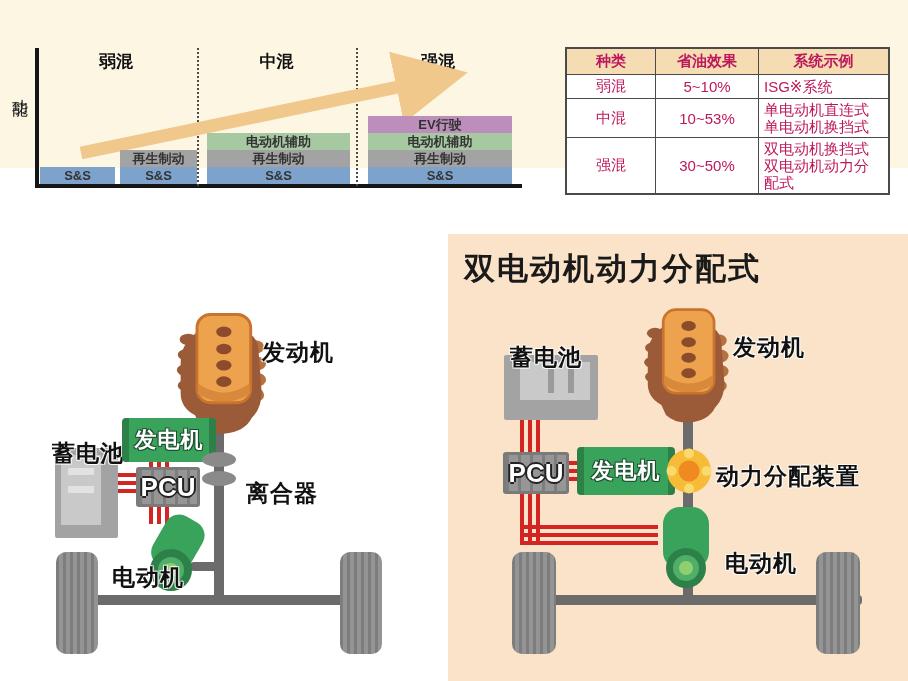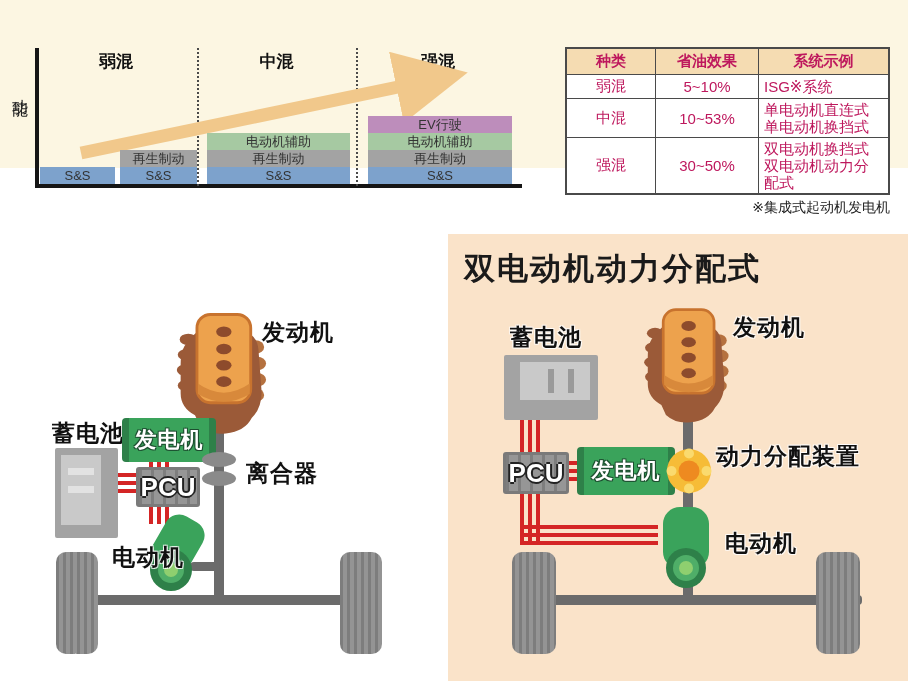--- a/index.html
+++ b/index.html
@@ -10,41 +10,41 @@
   
   .top-band{position:absolute;left:0;top:0;width:908px;height:168px;background:#fcf6e2;}
 
   
   .axis{background:#151515;}
   .ylab{position:absolute;left:9px;top:86px;writing-mode:vertical-rl;text-orientation:upright;
         font-size:16px;color:#222;letter-spacing:2px;}
   .grp-label{position:absolute;top:50px;text-align:center;font-weight:bold;font-size:17px;color:#111;}
   .dotline{position:absolute;top:48px;height:138px;width:0;border-left:2px dotted #4a4a4a;}
   .bar{position:absolute;display:flex;flex-direction:column;}
-  .seg{height:17px;line-height:17px;text-align:center;font-size:13px;font-weight:400;color:#333;}
+  .seg{height:17px;line-height:17px;text-align:center;font-size:13px;font-weight:700;color:#333;}
   .seg-ev{background:#bd8dbb;}
   .seg-assist{background:#a6c9a2;}
   .seg-regen{background:#a3a3a3;}
   .seg-ss{background:#7da2cc;}
 
   
   .tbl-wrap{position:absolute;left:565px;top:47px;width:325px;}
   table.spec{border-collapse:collapse;width:325px;background:#ffffff;border:2px solid #4a4a4a;}
   table.spec th,table.spec td{border:1px solid #4a4a4a;font-size:15px;color:#be185d;padding:2px 5px;}
   table.spec th{background:#f5dcb2;font-weight:bold;height:21px;}
   td.c{text-align:center;}
   td.l{text-align:left;line-height:17px;}
   .footnote{margin-top:4px;text-align:right;font-size:14px;color:#222;}
 
   
   .panel{position:absolute;top:234px;height:447px;background:#fae3c9;}
   .panel-title{position:absolute;font-size:31px;font-weight:600;color:#1a1a1a;letter-spacing:2px;}
   .dlabel{position:absolute;font-size:23px;font-weight:bold;color:#111;letter-spacing:1px;
           text-shadow:1px 1px 0 rgba(255,255,255,.75),-1px -1px 0 rgba(255,255,255,.75),
-                      1px -1px 0 rgba(255,255,255,.75),-1px 1px 0 rgba(255,255,255,.75);}
+                      1px -1px 0 rgba(255,255,255,.75),-1px 1px 0 rgba(255,255,255,.75);margin-top:20px;}
   .shaft{position:absolute;background:#6b6b6b;border-radius:4px;}
   .wheel{position:absolute;border-radius:10px;
          background:repeating-linear-gradient(90deg,#7d7d7d 0 3px,#949494 3px 7px);}
   .wire-h{position:absolute;background:repeating-linear-gradient(180deg,#d42525 0 4px,rgba(0,0,0,0) 4px 8px);}
   .wire-v{position:absolute;background:repeating-linear-gradient(90deg,#d42525 0 4px,rgba(0,0,0,0) 4px 8px);}
   .cylinder{position:absolute;background:#3aa35b;border-left:7px solid #2e8049;border-right:7px solid #2e8049;
             border-radius:4px;display:flex;align-items:center;justify-content:center;}
   .comp-text{color:#fff;font-weight:bold;font-size:22px;letter-spacing:1px;
              text-shadow:-1px -1px 0 #1d4f30,1px -1px 0 #1d4f30,-1px 1px 0 #1d4f30,1px 1px 0 #1d4f30;}
   .pcu{position:absolute;background:#969696;border:3px solid #7a7a7a;border-radius:3px;
@@ -132,21 +132,20 @@
         <tr>
           <td class="c">强混</td>
           <td class="c">30~50%</td>
           <td class="l">
             <div>双电动机换挡式</div>
             <div>双电动机动力分配式</div>
           </td>
         </tr>
       </tbody>
         </table>
-      <div class="footnote">※集成式起动机发电机</div>
     </div>
   </div>
 
 
   <div class="shaft" style="left:214px;top:418px;width:10px;height:187px;"></div>
   <div class="shaft" style="left:196px;top:432px;width:24px;height:9px;"></div>
   <div class="shaft" style="left:190px;top:562px;width:30px;height:9px;"></div>
   <div class="shaft" style="left:74px;top:595px;width:294px;height:10px;"></div>
   <div class="wheel" style="left:56px;top:552px;width:42px;height:102px;"></div>
   <div class="wheel" style="left:340px;top:552px;width:42px;height:102px;"></div>

